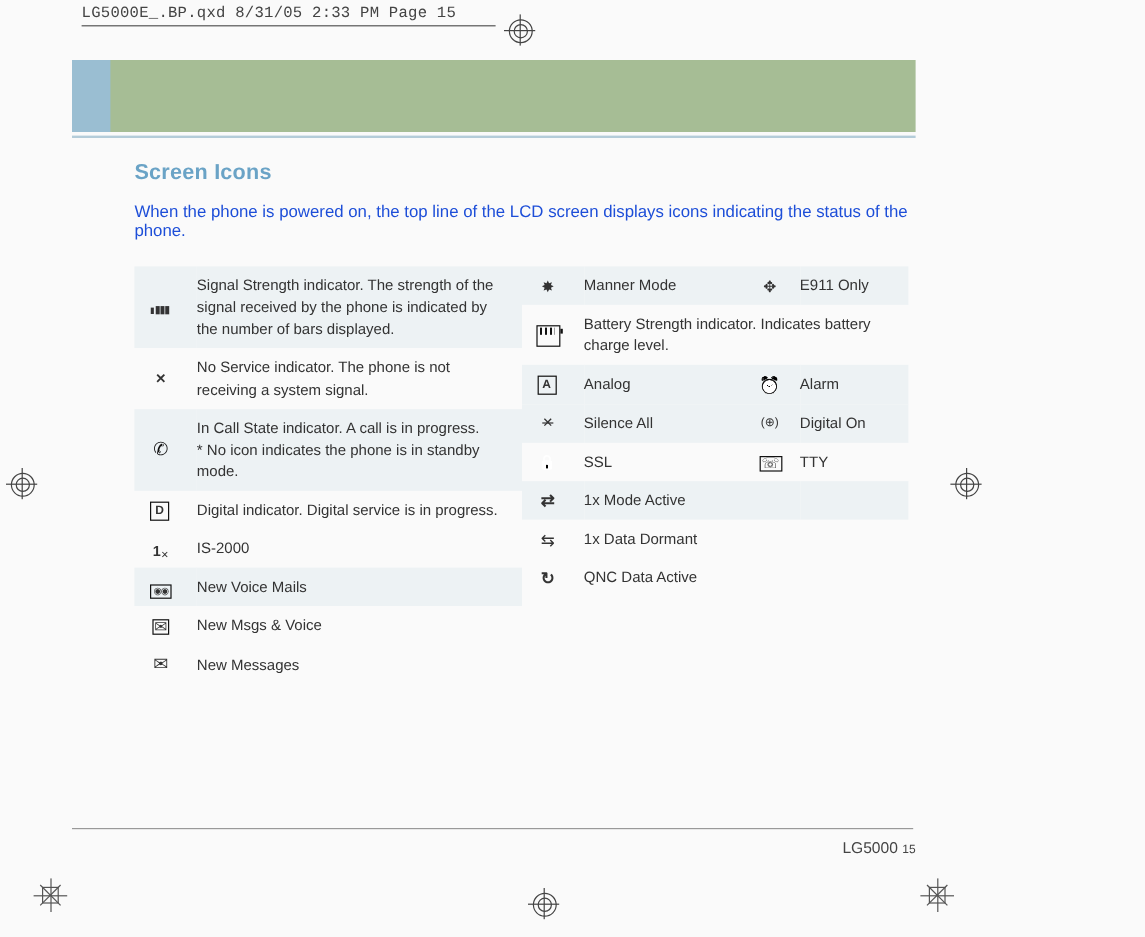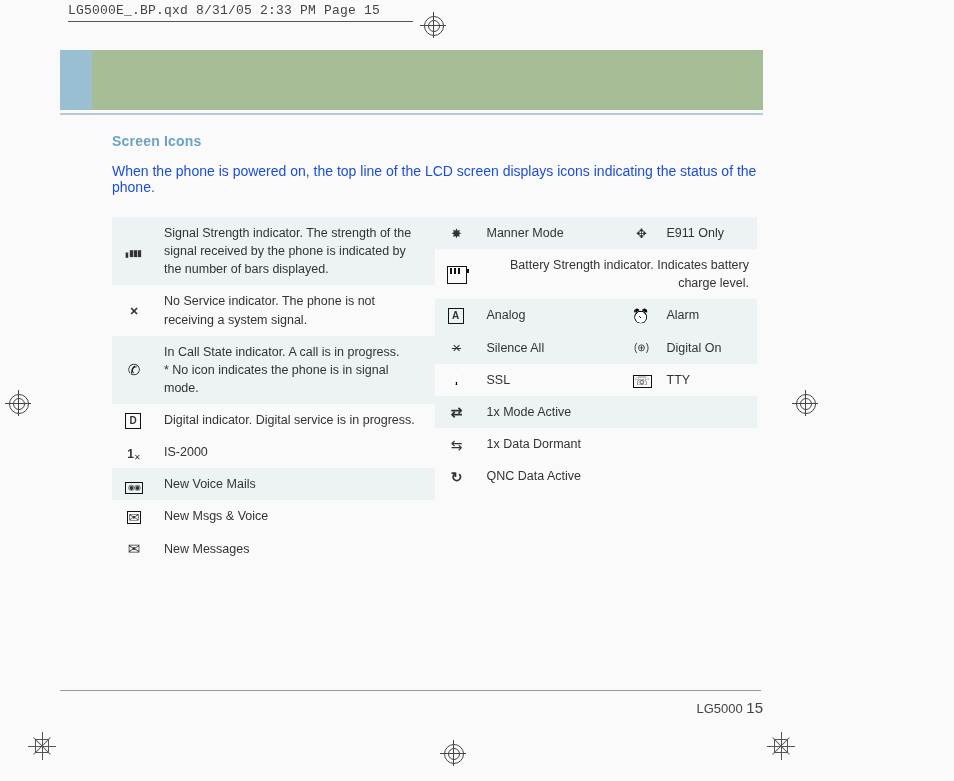--- a/index.html
+++ b/index.html
@@ -109,21 +109,21 @@
   }
 
   .content {
     margin-left: 52px;
     margin-top: 18px;
     padding-right: 6px;
   }
   .title {
     color: #6aa3c6;
     font-weight: bold;
-    font-size: 14px;
+    font-size: 18px;
     font-stretch: condensed;
     letter-spacing: 0.2px;
   }
   .intro {
     margin-top: 14px;
     font-size: 14px;
     color: #1d4ed8;
     font-stretch: condensed;
   }
 
@@ -207,21 +207,21 @@
     height:1px;
     background:#999;
     margin-right:2px;
   }
   .foot-text {
     text-align: right;
     font-size: 13px;
     padding-top: 8px;
     color:#444;
   }
-  .foot-text .pg { font-size:15px; }
+  .foot-text .pg { font-size:10px; }
 </style>
 </head>
 <body>
 
 <div class="page">
   <div class="crop-header">LG5000E_.BP.qxd  8/31/05  2:33 PM  Page 15</div>
   <div class="crop-header-line"></div>
 
   <div class="reg reg-top">
       <div class="c1"></div>
@@ -266,21 +266,21 @@
                   <td class="icn"><span class="i-signal"></span></td>
                   <td style="white-space: pre-line; margin-left: 13px;">Signal Strength indicator. The strength of the signal received by the phone is indicated by the number of bars displayed.</td>
                 </tr>
                 <tr>
                   <td class="icn"><span class="i-xservice"></span></td>
                   <td style="white-space: pre-line;">No Service indicator. The phone is not receiving a system signal.</td>
                 </tr>
                 <tr class="shade">
                   <td class="icn"><span class="i-call"></span></td>
                   <td style="white-space: pre-line;">In Call State indicator. A call is in progress.
-* No icon indicates the phone is in signal mode.</td>
+* No icon indicates the phone is in standby mode.</td>
                 </tr>
                 <tr>
                   <td class="icn"><span class="i-digital"></span></td>
                   <td style="white-space: pre-line;">Digital indicator. Digital service is in progress.</td>
                 </tr>
                 <tr>
                   <td class="icn"><span class="i-is2000"></span></td>
                   <td style="white-space: pre-line;">IS-2000</td>
                 </tr>
                 <tr class="shade">
@@ -302,21 +302,21 @@
           <table>
               <tbody id="right-body">
                 <tr class="shade">
                   <td class="icn"><span class="i-manner"></span></td>
                   <td class="txt2">Manner Mode</td>
                   <td class="icn2"><span class="i-e911"></span></td>
                   <td>E911 Only</td>
                 </tr>
                 <tr>
                   <td class="icn"><span class="i-battery"></span></td>
-                  <td class="txt2" colspan="3" style="width: auto; text-align: right;">Battery Strength indicator. Indicates battery charge level.</td>
+                  <td class="txt2" colspan="3" style="width: auto;">Battery Strength indicator. Indicates battery charge level.</td>
                 </tr>
                 <tr class="shade">
                   <td class="icn"><span class="i-analog"></span></td>
                   <td class="txt2">Analog</td>
                   <td class="icn2"><span class="i-alarm"></span></td>
                   <td>Alarm</td>
                 </tr>
                 <tr class="shade">
                   <td class="icn"><span class="i-silence"></span></td>
                   <td class="txt2">Silence All</td>

